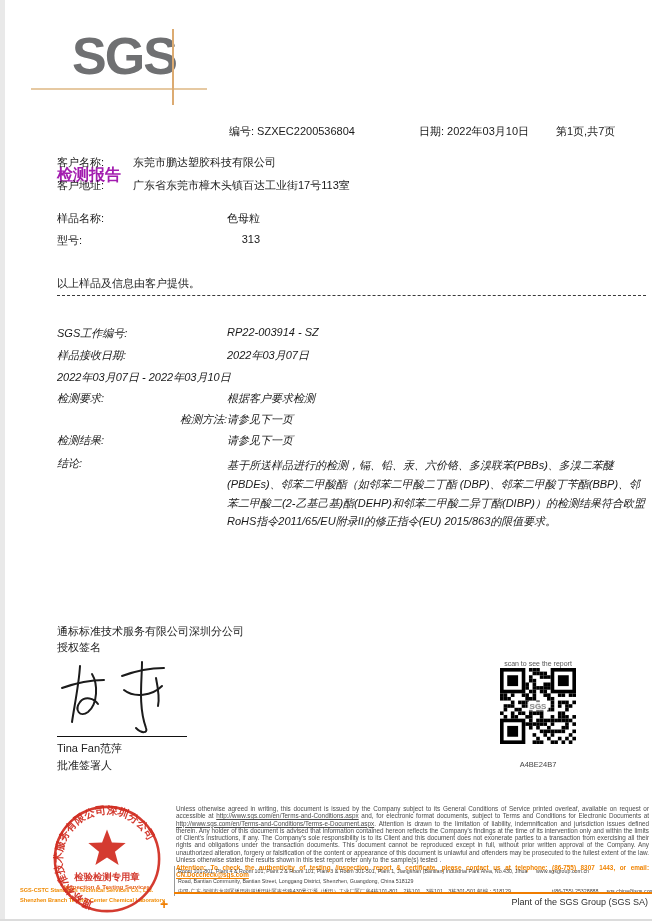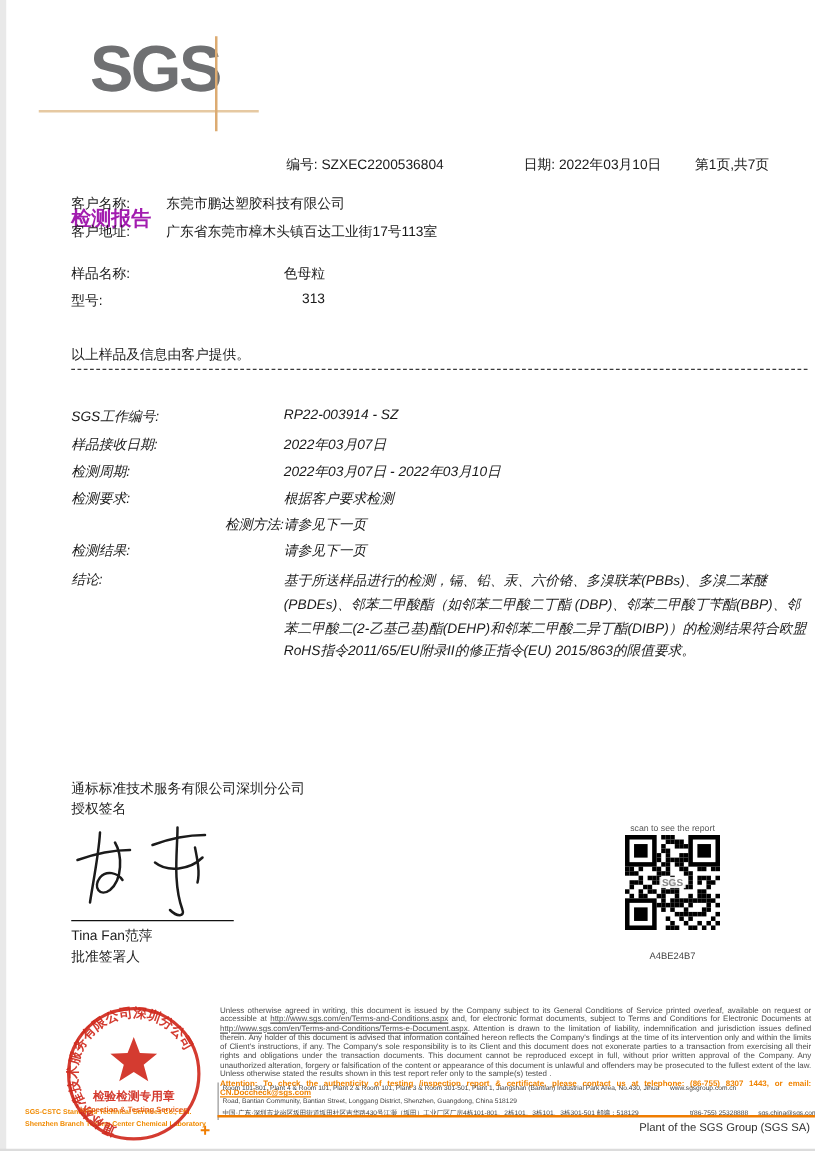--- a/index.html
+++ b/index.html
@@ -110,21 +110,20 @@
   <div class="sec work" style="top:326px;font-style:italic;">
     <div class="row" style="height:22px;">
       <span class="lblW">SGS工作编号:</span>
       <span>RP22-003914 - SZ</span>
     </div>
     <div class="row" style="height:22px;">
       <span class="lblW">样品接收日期:</span>
       <span>2022年03月07日</span>
     </div>
     <div class="row" style="height:21px;">
-      <span class="lblW">检测周期:</span>
       <span>2022年03月07日 - 2022年03月10日</span>
     </div>
     <div class="row" style="height:19px;">
       <span class="lblW">检测要求:</span>
       <span>根据客户要求检测</span>
     </div>
     <div class="row" style="height:20px;text-align:right;">
       <span class="lblW">检测方法:</span>
       <span>请参见下一页</span>
     </div>

